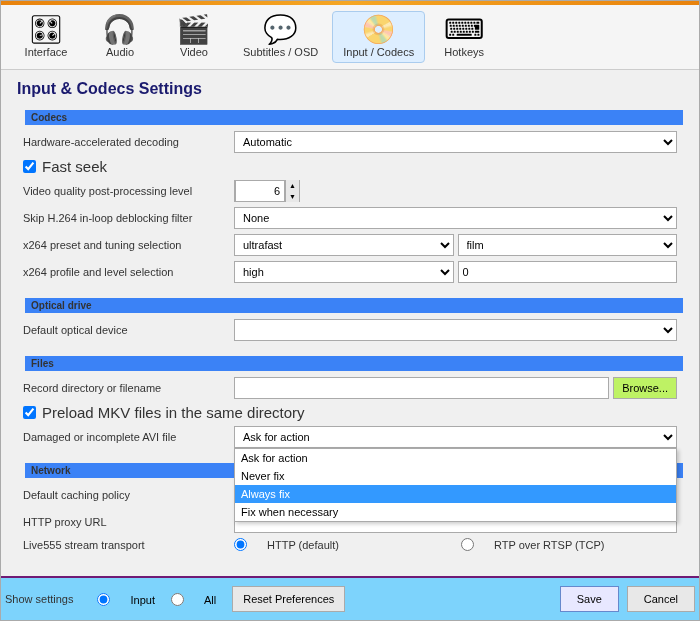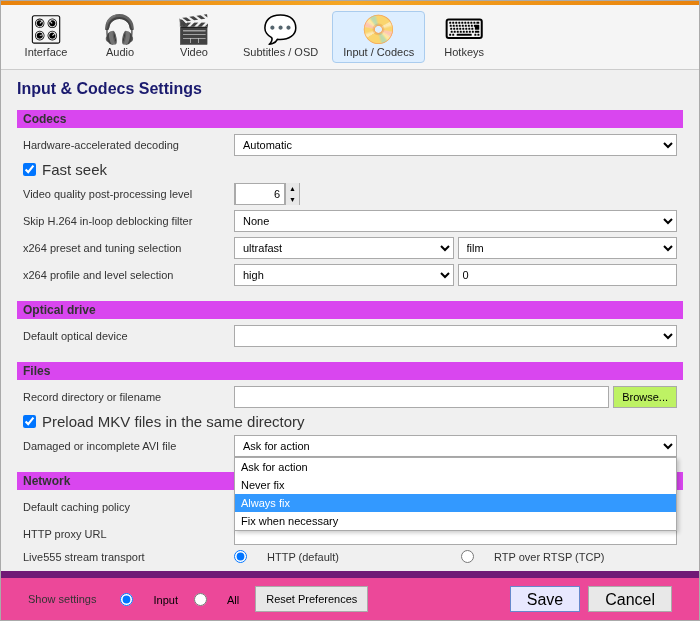--- a/index.html
+++ b/index.html
@@ -56,27 +56,28 @@
     .page-title {
       font-size: 16px;
       font-weight: bold;
       color: #1a1a6e;
       margin-bottom: 12px;
     }
     .section {
       margin-bottom: 10px;
     }
     .section-label {
-      font-size: 12px;
+      font-size: 10px;
       font-weight: bold;
       color: #333;
       margin-bottom: 6px;
-      background: #d946ef;
+      background: #3b82f6;
       padding: 2px 6px;
       display: block;
+      margin-left: 8px;
     }
     .form-row {
       display: flex;
       align-items: center;
       margin-bottom: 5px;
       padding: 0 6px;
     }
     .form-row label {
       width: 211px;
       font-size: 11px;
@@ -186,43 +187,43 @@
       gap: 16px;
     }
     .radio-label {
       display: flex;
       align-items: flex-end;
       gap: 20px;
       font-size: 11px;
       cursor: pointer;
     }
     .footer {
-      border-top: 7px solid #701a75;
-      padding: 8px 27px;
-      background: #ec4899;
+      border-top: 2px solid #701a75;
+      padding: 8px 4px;
+      background: #7dd3fc;
       display: flex;
       align-items: center;
       justify-content: space-between;
     }
     .footer-left {
       display: flex;
       align-items: center;
       gap: 16px;
     }
     .show-settings-label {
       font-size: 11px;
       color: #333;
       margin-right: 8px;
     }
     .footer-right {
       display: flex;
       gap: 8px;
     }
     .action-btn {
-      font-size: 16px;
+      font-size: 11px;
       padding: 4px 16px;
       border: 1px solid #aaa;
       cursor: pointer;
       background: #e8e8e8;
       height: 26px;
     }
     .action-btn.primary {
       background: #e8e8ff;
       border-color: #6688cc;
     }

